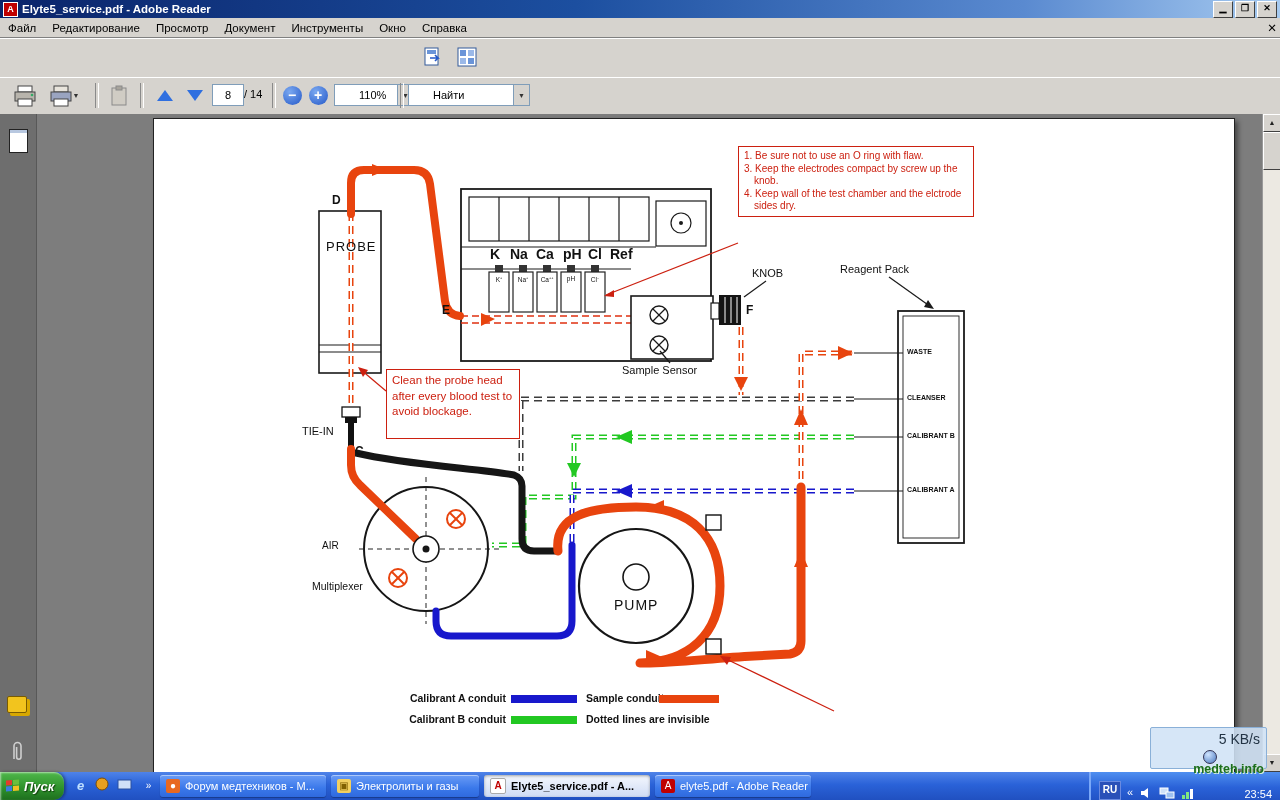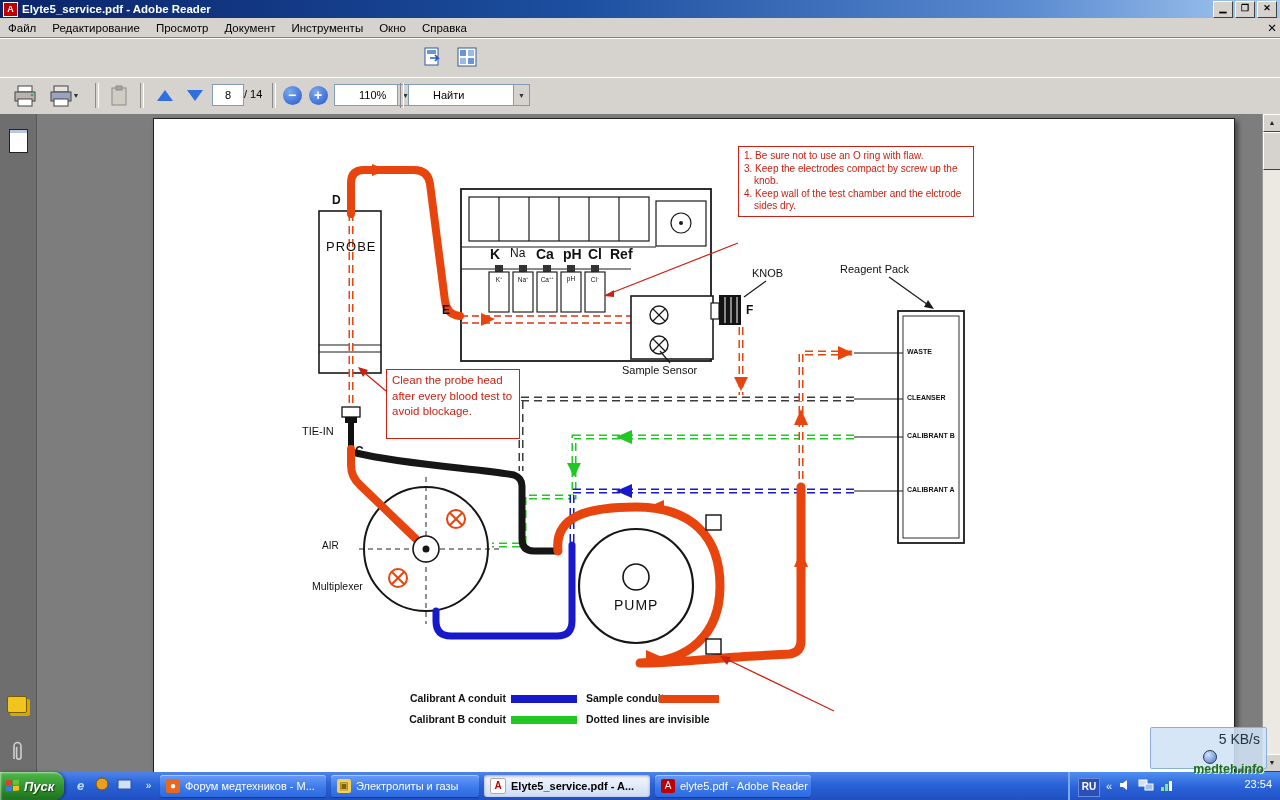--- a/index.html
+++ b/index.html
@@ -90,23 +90,23 @@
   .winflag i{display:block;}
   .ql{position:absolute;top:5px;width:17px;height:17px;font-size:13px;line-height:17px;text-align:center;color:#fff;}
   .task{position:absolute;top:3px;height:22px;border-radius:3px;
     background:linear-gradient(#6a9cf6,#3a78ea 60%,#2f6ade);
     box-shadow:inset 0 1px 0 rgba(255,255,255,.45),0 1px 1px rgba(0,0,0,.3);
     color:#fff;font-size:11px;display:flex;align-items:center;padding:0 6px;gap:5px;
     white-space:nowrap;overflow:hidden;box-sizing:border-box;}
   .task.active{background:linear-gradient(#f4f7fd,#cfdcf5);color:#000;font-weight:bold;
     box-shadow:inset 0 1px 3px rgba(0,0,0,.35);}
   .ticon{width:14px;height:14px;flex:0 0 14px;border-radius:2px;font-size:10px;line-height:14px;text-align:center;}
-  .tray{position:absolute;right:0;top:0;bottom:0;width:212px;
+  .tray{position:absolute;right:0;top:0;bottom:0;width:191px;
     background:linear-gradient(#4f8ff0,#2a62d8 55%,#2253c5);border-left:2px solid #7aa8f8;
-    display:flex;align-items:flex-start;gap:6px;padding:6px 8px;box-sizing:border-box;color:#fff;}
+    display:flex;align-items:flex-end;gap:6px;padding:0 8px;box-sizing:border-box;color:#fff;}
   .ru-box{width:20px;height:17px;background:#2a50b8;border:1px solid #6a8ae0;color:#fff;
     font-size:10px;font-weight:bold;text-align:center;line-height:16px;}
   .trayicon{font-size:11px;line-height:16px;}
   .clock{margin-left:auto;font-size:11px;}
   .watermark{position:absolute;right:16px;top:762px;z-index:60;color:#1c6e1c;font-weight:bold;
     font-size:12.5px;text-shadow:1px 1px 0 #d8f0d8;}
   .speedbox{position:absolute;right:13px;top:727px;width:117px;height:42px;z-index:30;
     background:rgba(208,226,246,.88);border:1px solid #8ab0d8;border-radius:2px;box-sizing:border-box;}
   .speedtext{position:absolute;right:6px;top:3px;font-size:14px;color:#234;}
   .gauge{position:absolute;left:50%;top:22px;width:12px;height:12px;margin-left:-6px;border-radius:50%;
@@ -379,21 +379,21 @@
     <div class="dlabel" style="left:598px;top:148px;font-size:11px">KNOB</div>
     <div class="dlabel" style="left:468px;top:245px;font-size:11px">Sample Sensor</div>
     <div class="dlabel" style="left:686px;top:144px;font-size:11px">Reagent Pack</div>
     <div class="dlabel" style="left:148px;top:306px;font-size:11px">TIE-IN</div>
     <div class="dlabel" style="left:201px;top:325px;font-size:12px;font-weight:bold">C</div>
     <div class="dlabel" style="left:168px;top:421px;font-size:10px">AIR</div>
     <div class="dlabel" style="left:158px;top:461px;font-size:10.5px">Multiplexer</div>
     <div class="dlabel" style="left:460px;top:478px;font-size:14px;letter-spacing:1px">PUMP</div>
 
     <div class="dlabel" style="left:336px;top:127px;font-size:14px;font-weight:bold">K</div>
-    <div class="dlabel" style="left:356px;top:127px;font-size:12px;font-weight:normal">Na</div>
+    <div class="dlabel" style="left:356px;top:127px;font-size:14px;font-weight:bold">Na</div>
     <div class="dlabel" style="left:382px;top:127px;font-size:14px;font-weight:bold">Ca</div>
     <div class="dlabel" style="left:409px;top:127px;font-size:14px;font-weight:bold">pH</div>
     <div class="dlabel" style="left:434px;top:127px;font-size:14px;font-weight:bold">Cl</div>
     <div class="dlabel" style="left:456px;top:127px;font-size:14px;font-weight:bold">Ref</div>
 
     <div class="dlabel" style="left:335px;top:156px;width:20px;text-align:center;font-size:6.5px">K⁺</div>
     <div class="dlabel" style="left:359px;top:156px;width:20px;text-align:center;font-size:6.5px">Na⁺</div>
     <div class="dlabel" style="left:383px;top:156px;width:20px;text-align:center;font-size:6.5px">Ca⁺⁺</div>
     <div class="dlabel" style="left:407px;top:156px;width:20px;text-align:center;font-size:6.5px">pH</div>
     <div class="dlabel" style="left:431px;top:156px;width:20px;text-align:center;font-size:6.5px">Cl⁻</div>

